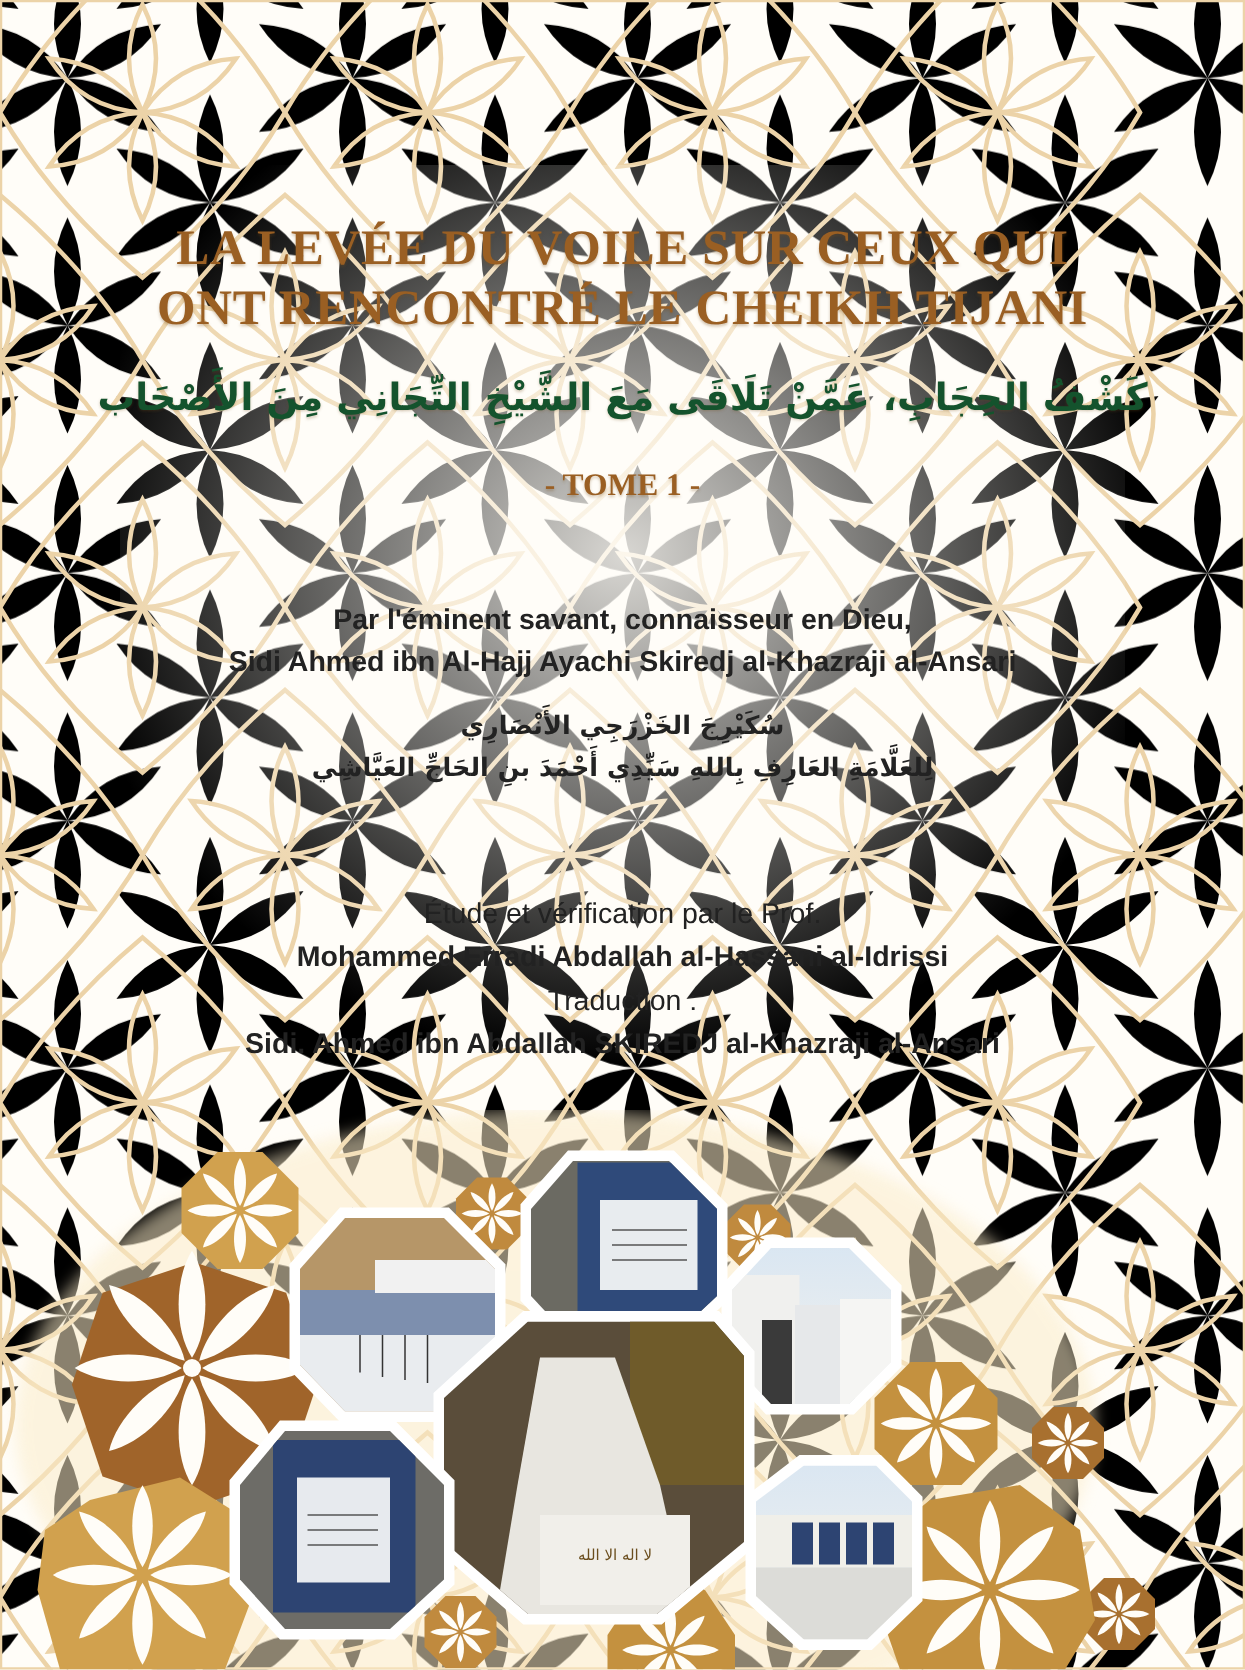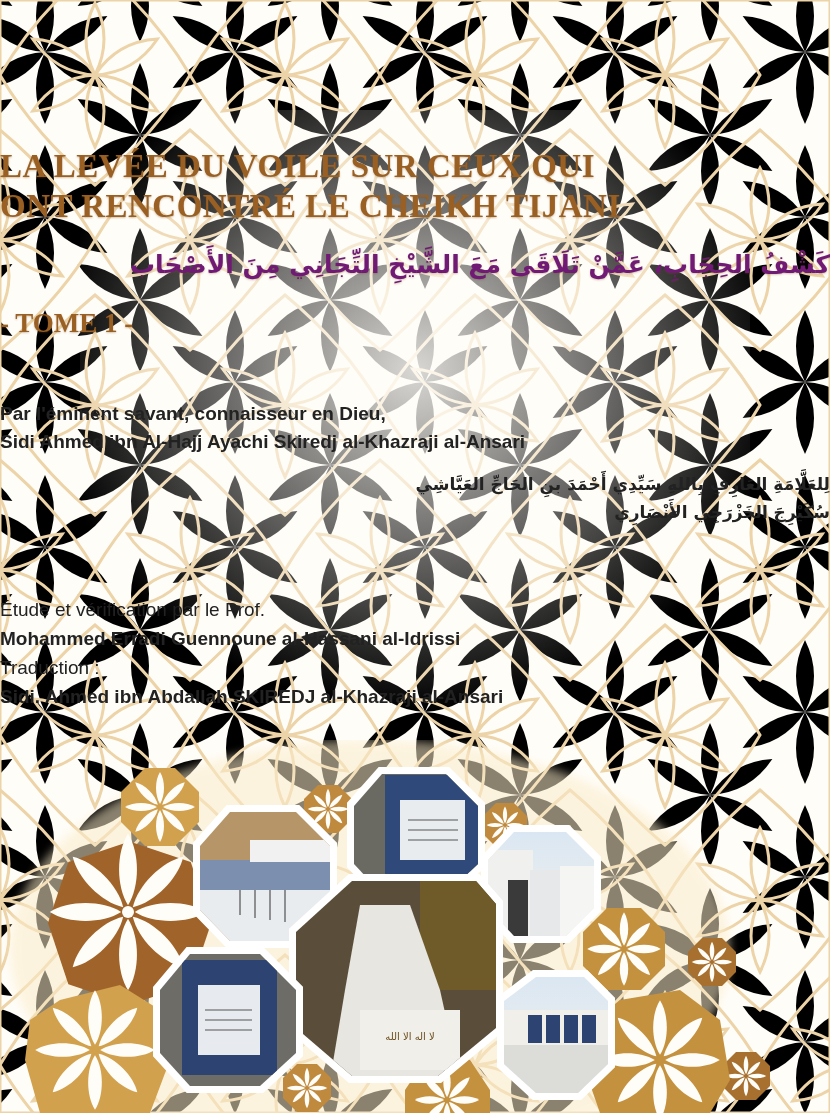--- a/index.html
+++ b/index.html
@@ -2,35 +2,35 @@
 <html><head>
 <meta charset="utf-8">
 <style>
   html, body { margin: 0; padding: 0; }
   body {
     width: 830px; height: 1113px; position: relative; overflow: hidden;
     background: #fffdf8;
     font-family: "DejaVu Serif", serif;
   }
   #bg { position: absolute; left: 0; top: 0; width: 830px; height: 1113px; z-index: 0; }
-  .layer { position: absolute; left: 0; width: 830px; z-index: 2; }
+  .layer { position: absolute; left: 0; width: 830px; text-align: center; z-index: 2; }
   .title {
     top: 146px; font-family: "Liberation Serif", serif; font-weight: bold;
     font-size: 33px; line-height: 40px; color: #9a5f23; letter-spacing: 0.5px;
     text-shadow: 0 1px 2px rgba(120,80,30,0.35);
   }
   .title div { white-space: nowrap; }
   .arabic-title {
     top: 248px; font-family: "DejaVu Sans", sans-serif; font-weight: bold;
-    font-size: 25px; line-height: 34px; color: #701a75; direction: rtl;
+    font-size: 25px; line-height: 34px; color: #14532d; direction: rtl;
     text-shadow: 0 1px 2px rgba(120,80,30,0.3);
   }
   .tome {
     top: 306px; font-family: "Liberation Serif", serif; font-weight: bold;
-    font-size: 27px; line-height: 34px; color: #9a5f23;
+    font-size: 21px; line-height: 34px; color: #9a5f23;
     text-shadow: 0 1px 2px rgba(120,80,30,0.35);
   }
   .author { top: 400px; font-family: Liberation Sans, sans-serif; font-weight: bold; font-size: 19px; line-height: 28px; color: #222; }
   .author-ar { top: 470px; font-family: "DejaVu Sans", sans-serif; font-weight: bold; font-size: 17px; line-height: 28px; color: #222; direction: rtl; }
   .study { top: 595px; font-family: Liberation Sans, sans-serif; font-size: 19px; line-height: 29px; color: #222; }
   .study .b { font-weight: bold; }
   .collage { position: absolute; left: 0; top: 740px; width: 830px; height: 373px; z-index: 1; }
 </style>
 </head>
 <body>
@@ -303,22 +303,22 @@
 <div class="layer arabic-title">كَشْفُ الحِجَابِ، عَمَّنْ تَلَاقَى مَعَ الشَّيْخِ التِّجَانِي مِنَ الأَصْحَاب</div>
 
 <div class="layer tome">- TOME 1 -</div>
 
 <div class="layer author">
   <div>Par l'éminent savant, connaisseur en Dieu,</div>
   <div>Sidi Ahmed ibn Al-Hajj Ayachi Skiredj al-Khazraji al-Ansari</div>
 </div>
 
 <div class="layer author-ar">
+  <div>سُكَيْرِجَ الخَزْرَجِي الأَنْصَارِي</div>
   <div>لِلعَلَّامَةِ العَارِفِ بِاللهِ سَيِّدِي أَحْمَدَ بنِ الحَاجِّ العَيَّاشِي</div>
-  <div>سُكَيْرِجَ الخَزْرَجِي الأَنْصَارِي</div>
 </div>
 
 <div class="layer study">
   <div>Étude et vérification par le Prof.</div>
-  <div class="b">Mohammed Erradi Guennoune al-Hassani al-Idrissi</div>
+  <div class="b">Mohammed Erradi Abdallah al-Hassani al-Idrissi</div>
   <div>Traduction :</div>
   <div class="b">Sidi. Ahmed ibn Abdallah SKIREDJ al-Khazraji al-Ansari</div>
 </div>
 
 </body></html>

